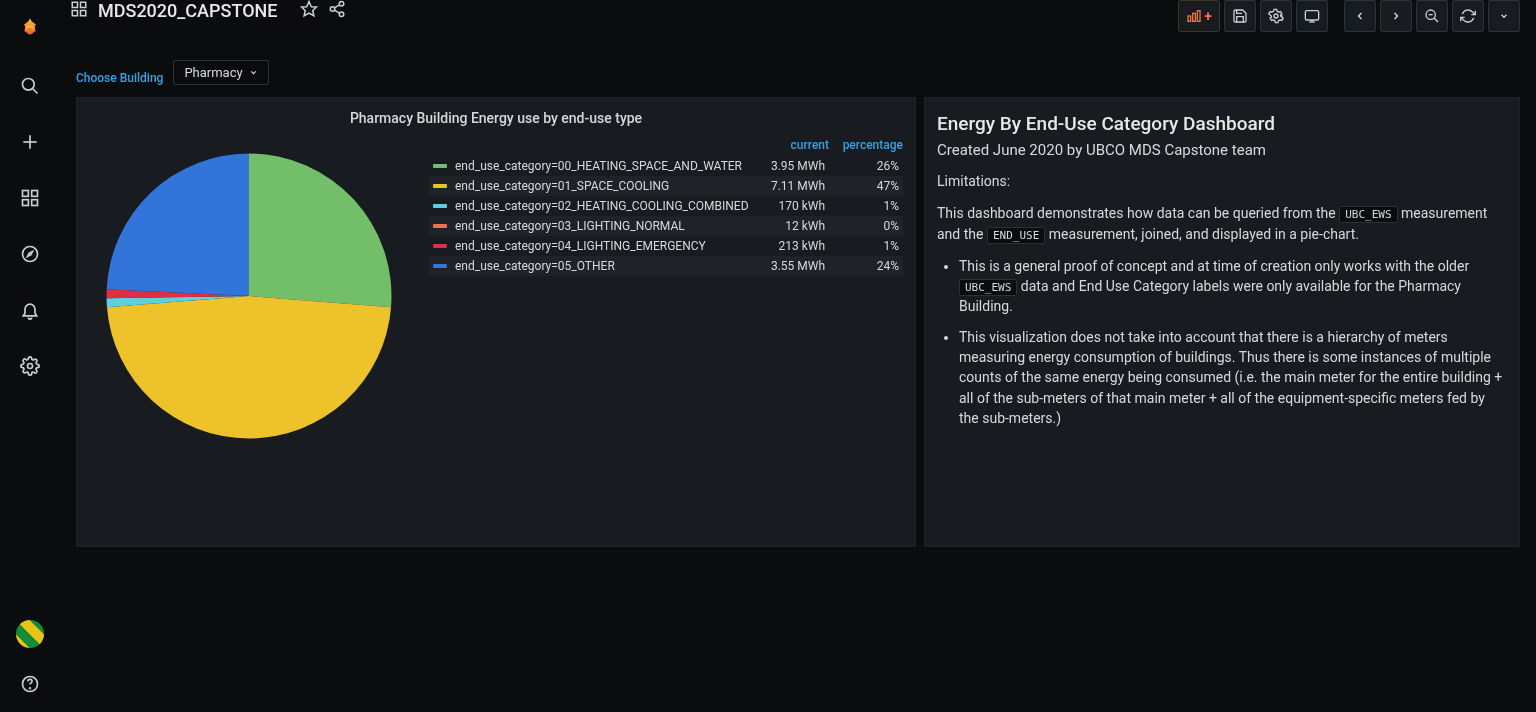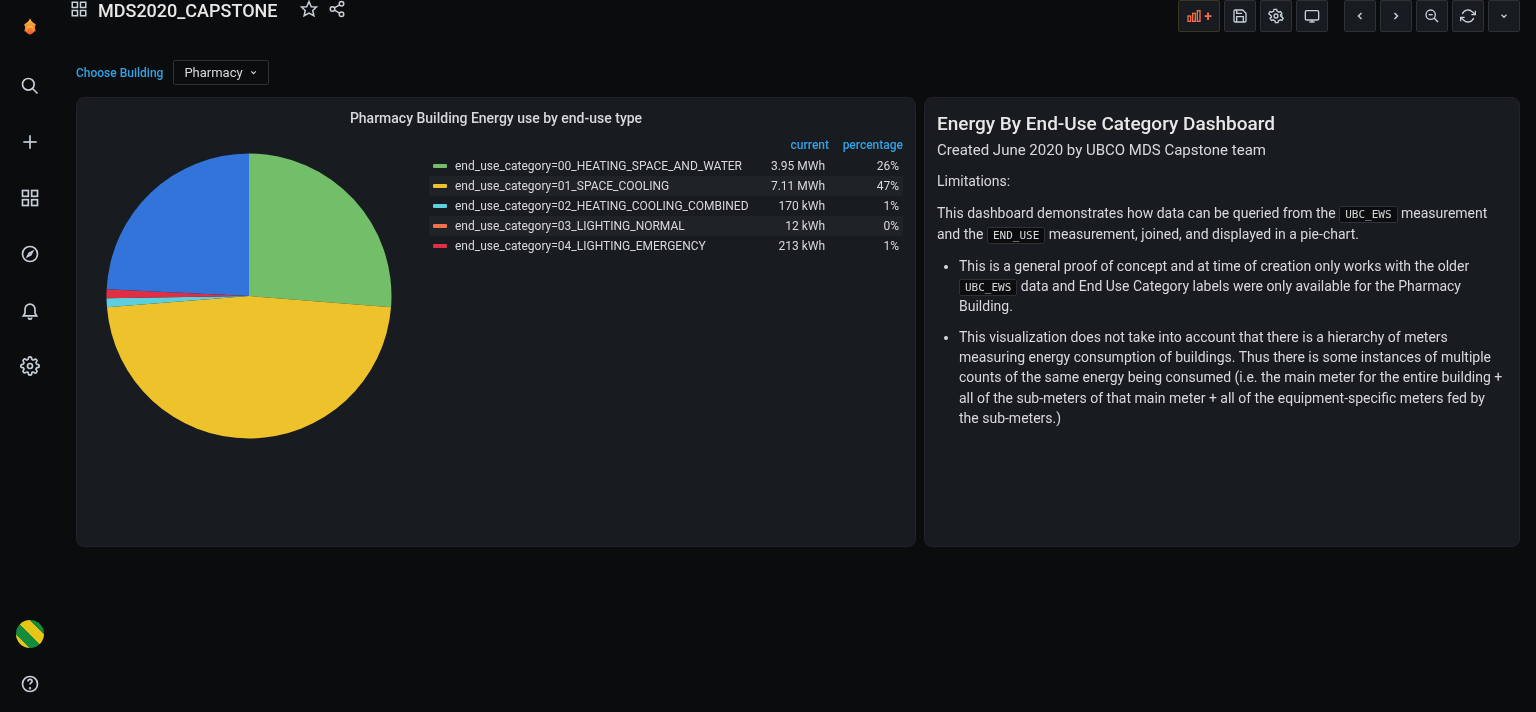--- a/index.html
+++ b/index.html
@@ -12,25 +12,25 @@
 .main { flex:1; display:flex; flex-direction:column; }
 .topbar { height:54px; display:flex; align-items:flex-start; padding:0 16px 0 10px; gap:10px; }
 .topbar .dash-icon { color:#c7d0d9; }
 .topbar h1 { font-size:18px; font-weight:500; color:#e8e8e8; }
 .topbar .title-actions { display:flex; gap:10px; margin-left:12px; color:#c7d0d9; }
 .topbar .grow { flex:1; }
 .tb-btn { height:32px; min-width:32px; border:1px solid #2c3235; background:#181b1f; color:#c7d0d9; border-radius:2px; display:flex; align-items:center; justify-content:center; padding:0 7px; cursor:pointer; }
 .tb-btn.accent { border-color:#3d3522; }
 .tb-group { display:flex; gap:4px; align-items:center; }
 .time-picker { height:32px; border:1px solid #2c3235; background:#181b1f; color:#c7d0d9; border-radius:2px; display:flex; align-items:center; padding:0 10px; gap:8px; font-size:13px; cursor:pointer; }
-.varbar { padding:6px 16px 12px 16px; display:flex; align-items:center; gap:10px; }
+.varbar { padding:6px 16px 12px 16px; display:flex; align-items:flex-end; gap:10px; }
 .varbar .label { color:#33a2e5; font-size:12px; font-weight:500; }
 .varbar .select { border:1px solid #2c3235; background:#0b0c0e; color:#d8d9da; padding:4px 10px; border-radius:2px; font-size:13px; display:flex; align-items:center; gap:6px; cursor:pointer; }
 .panels { display:flex; gap:8px; padding:0 16px 16px 16px; flex:1; }
-.panel { background:#181b1f; border:1px solid #1f2226; border-radius:8px; padding:8px 12px 12px 12px; display:flex; flex-direction:column; }
+.panel { background:#181b1f; border:1px solid #1f2226; border-radius:0; padding:8px 12px 12px 12px; display:flex; flex-direction:column; }
 .panel.pie { width:840px; height:450px; }
 .panel.notes { flex:1; height:450px; }
 .panel-title { text-align:center; font-size:14px; font-weight:500; color:#d8d9da; padding:4px 0 10px 0; }
 .pie-body { display:flex; gap:20px; flex:1; }
 .pie-chart-wrap { width:320px; display:flex; align-items:flex-start; justify-content:center; padding-top:10px; }
 .legend-table { flex:1; font-size:12px; }
 .legend-header { display:flex; color:#33a2e5; font-weight:500; padding:2px 0 4px 0; }
 .legend-header .lh-name { flex:1; }
 .legend-header .lh-col { width:74px; text-align:right; }
 .legend-row { display:flex; align-items:center; padding:3px 4px; }
@@ -256,20 +256,26 @@
                 <span class="lname">end_use_category=03_LIGHTING_NORMAL</span>
                 <span class="lval">12 kWh</span>
                 <span class="lval">0%</span>
               </div>
               <div class="legend-row">
                 <span class="swatch" style="background:#e02f44"></span>
                 <span class="lname">end_use_category=04_LIGHTING_EMERGENCY</span>
                 <span class="lval">213 kWh</span>
                 <span class="lval">1%</span>
               </div>
+              <div class="legend-row alt">
+                <span class="swatch" style="background:#3274d9"></span>
+                <span class="lname">end_use_category=05_OTHER</span>
+                <span class="lval">3.55 MWh</span>
+                <span class="lval">24%</span>
+              </div>
             </div>
         </div>
       </div>
     </div>
 
     <div class="panel notes">
       <h2>Energy By End-Use Category Dashboard</h2>
       <h3>Created June 2020 by UBCO MDS Capstone team</h3>
       <p>Limitations:</p>
       <p>

